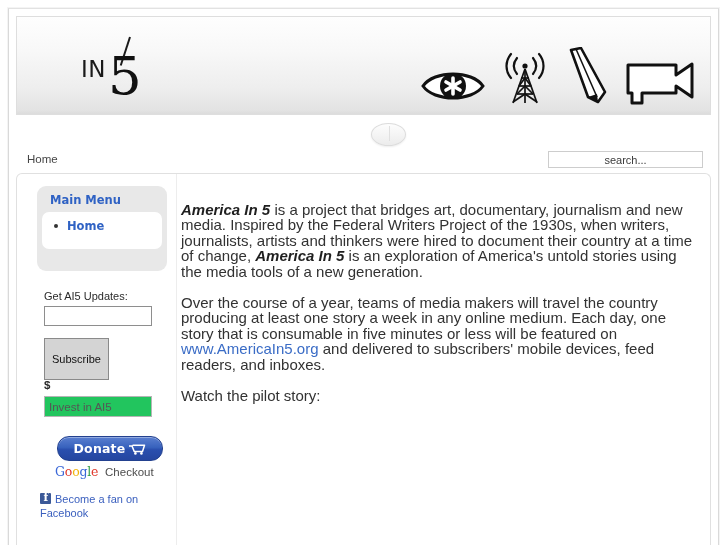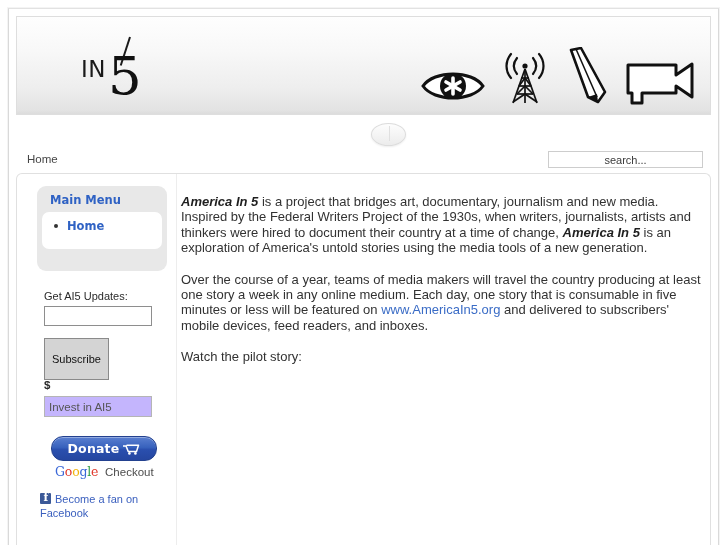--- a/index.html
+++ b/index.html
@@ -276,32 +276,32 @@
     color: #2b2b2b;
     font-weight: bold;
     margin-bottom: 5px;
   }
   #donate-amount-input {
     display: block;
     width: 98px;
     height: 15px;
     box-sizing: content-box;
     border: 1px solid #b5b5b5;
-    background: #c4b5fd;
+    background: #22c55e;
     font-family: "Liberation Sans", sans-serif;
     font-size: 11.5px;
     color: #333;
     padding: 2px 4px;
     outline: none;
   }
   #donate-amount-input::placeholder { color: #555; }
 
   #donate-button {
     margin-top: 19px;
-    margin-left: 7px;
+    margin-left: 13px;
     width: 104px;
     height: 23px;
     border-radius: 12px;
     border: 1px solid #23418f;
     background: linear-gradient(to bottom, #5a7fd0 0%, #3862bd 45%, #2a4fae 55%, #2546a0 100%);
     box-shadow: inset 0 1px 0 rgba(255,255,255,0.35);
     display: flex;
     align-items: center;
     justify-content: center;
     gap: 4px;
@@ -368,22 +368,22 @@
   }
 
   
   #article {
     position: absolute;
     left: 164px;
     top: 20px;
     width: 520px;
   }
   #article p {
-    margin: 0 0 16px 0;
-    font-size: 13px;
+    margin: 8px 0 16px 0;
+    font-size: 15px;
     line-height: 15.4px;
     color: #323232;
   }
   #article b { font-weight: bold; font-style: italic; color: #1f1f1f; }
   #article a { color: #3a6cc6; text-decoration: none; }
 </style>
 </head>
 <body>
 
 <div id="page-frame">

